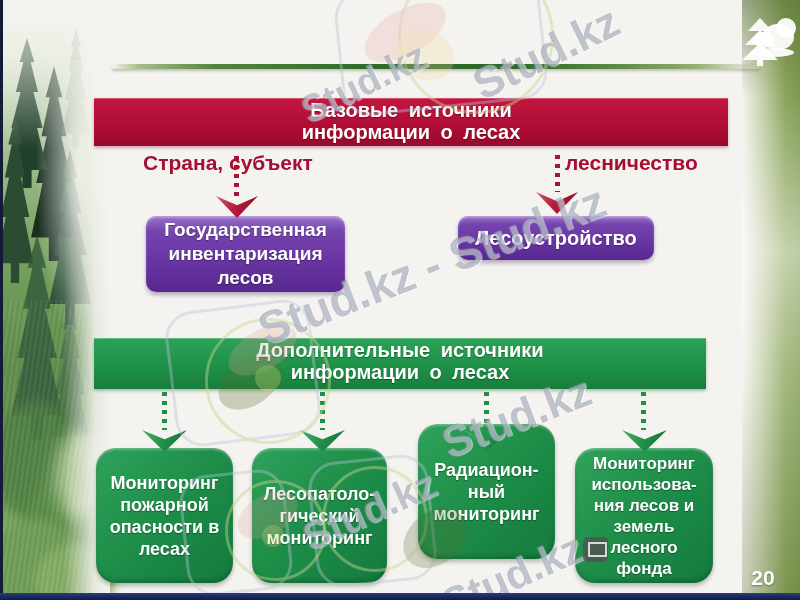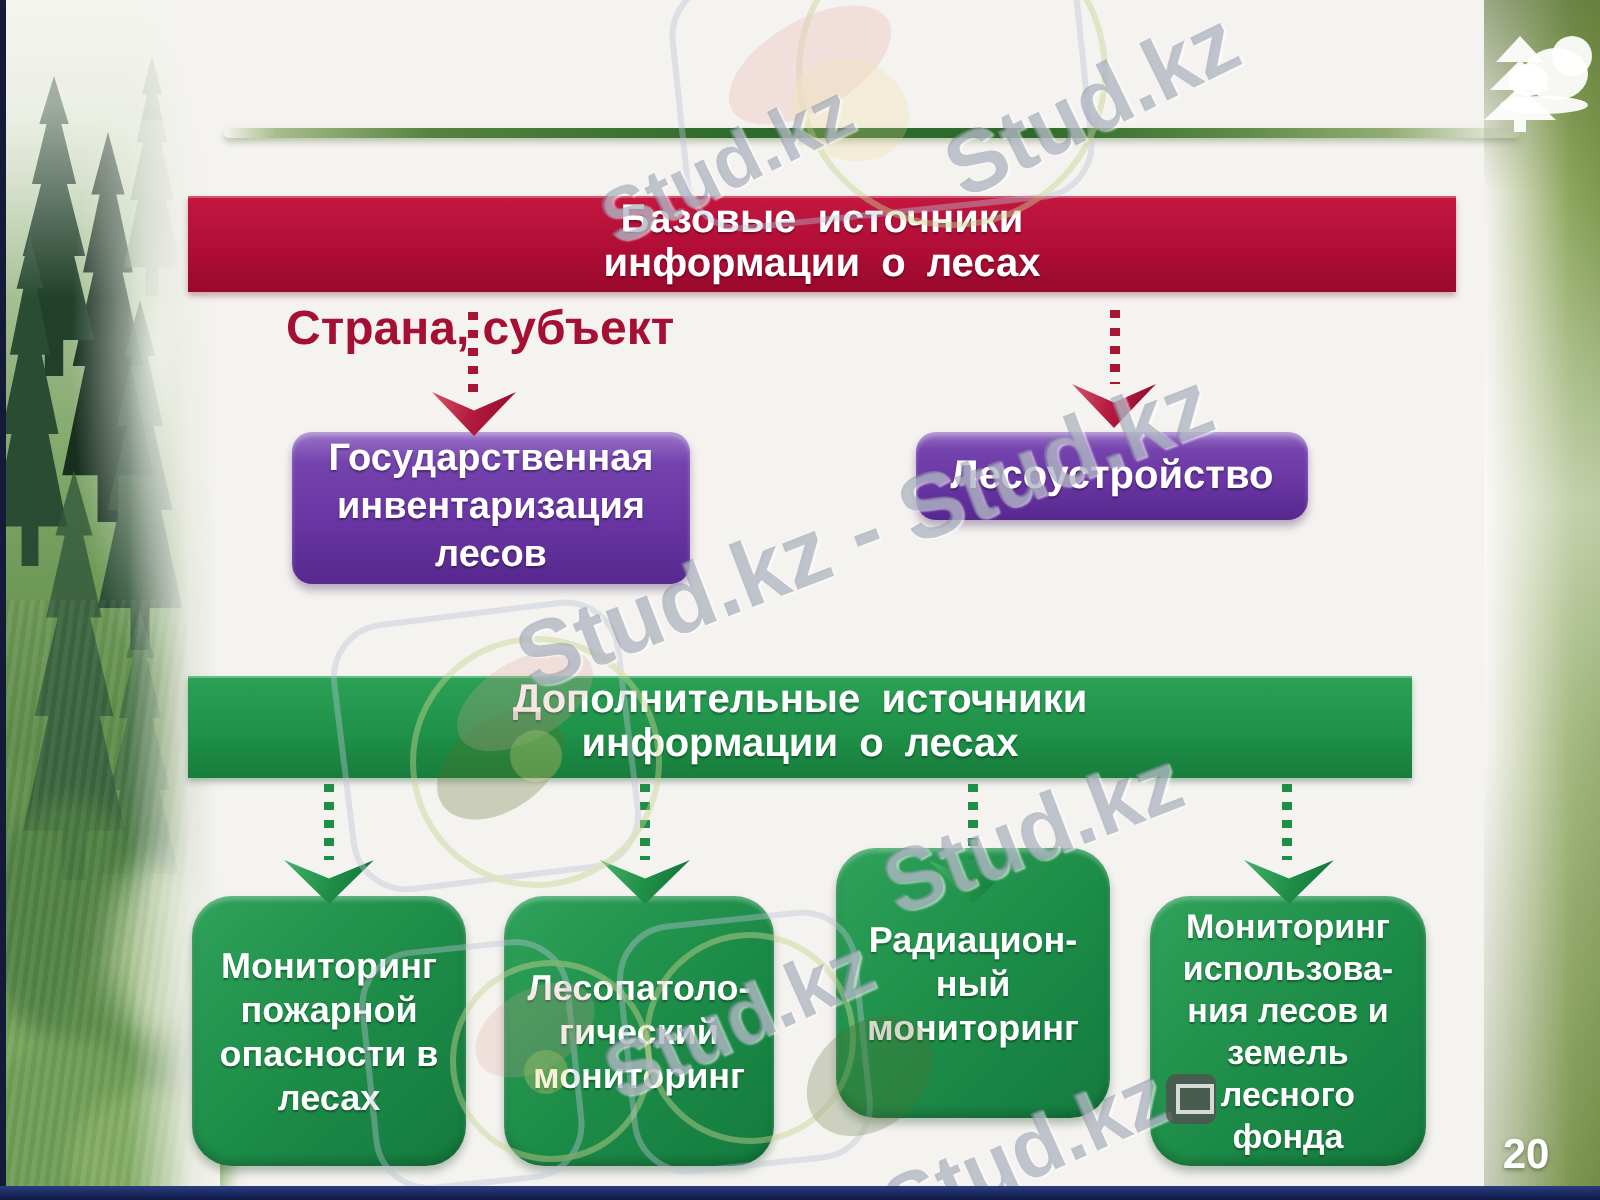--- a/index.html
+++ b/index.html
@@ -72,21 +72,21 @@
           color:#fff;font-weight:bold;font-size:20px;line-height:22px;word-spacing:5px;
           white-space:pre-line;text-shadow:0 1px 1px rgba(0,0,0,.35);}
   .banner-red{left:94px;top:98px;width:634px;height:47px;
       background:linear-gradient(180deg,#c2173f 0%,#b00d36 55%,#99092c 100%);
       box-shadow:0 2px 3px rgba(120,30,50,.35);border-top:1px solid #d4536f;}
   .banner-green{left:94px;top:338px;width:612px;height:50px;
       background:linear-gradient(180deg,#2aa156 0%,#1f9148 55%,#177d3c 100%);
       box-shadow:0 2px 3px rgba(30,90,50,.35);border-top:1px solid #63bd84;}
 
   
-  .rlabel{top:151px;font-size:24px;font-weight:bold;color:#a50f33;z-index:12;}
+  .rlabel{top:151px;font-size:21px;font-weight:bold;color:#a50f33;z-index:12;}
   .rlabel-left{left:143px;}
   .rlabel-right{left:565px;}
 
   
   .tail{width:5px;z-index:11;}
   .tail-red{background-image:repeating-linear-gradient(180deg,#a81434 0 4px,rgba(0,0,0,0) 4px 9px);}
   .tail-green{background-image:repeating-linear-gradient(180deg,#1f8f47 0 4px,rgba(0,0,0,0) 4px 9px);}
   .head{z-index:11;clip-path:polygon(0 0,50% 42%,100% 0,50% 100%);}
   .head-red{width:42px;height:22px;background:linear-gradient(105deg,#d4566a 0%,#b51b3e 45%,#8c0a28 100%);}
   .head-green{width:45px;height:22px;background:linear-gradient(105deg,#46b068 0%,#1f8f47 50%,#11703a 100%);}
@@ -181,20 +181,21 @@
   </div>
 
   <div class="abs title-rule"></div>
 
   <div class="abs banner banner-red">
     <span>Базовые источники
 информации о лесах</span>
   </div>
 
   <div class="abs rlabel rlabel-left">Страна, субъект</div>
+  <div class="abs rlabel rlabel-right">лесничество</div>
 
   <div class="abs tail tail-red a1t"></div>
   <div class="abs head head-red a1h"></div>
   <div class="abs tail tail-red a2t"></div>
   <div class="abs head head-red a2h"></div>
 
   <div class="abs pbox pbox1">
     <span>Государственная
 инвентаризация
 лесов</span>

